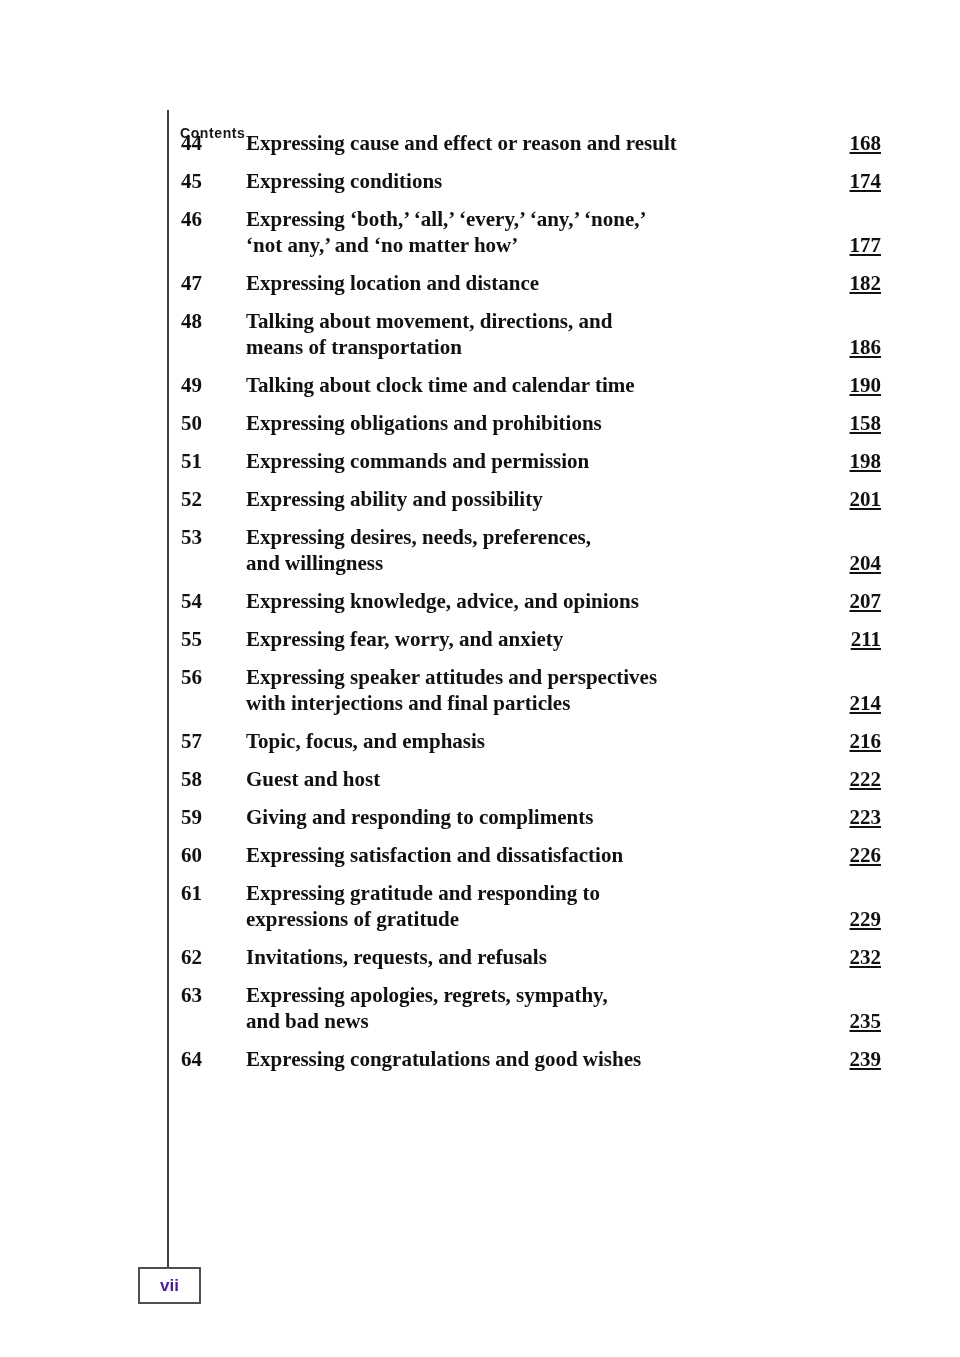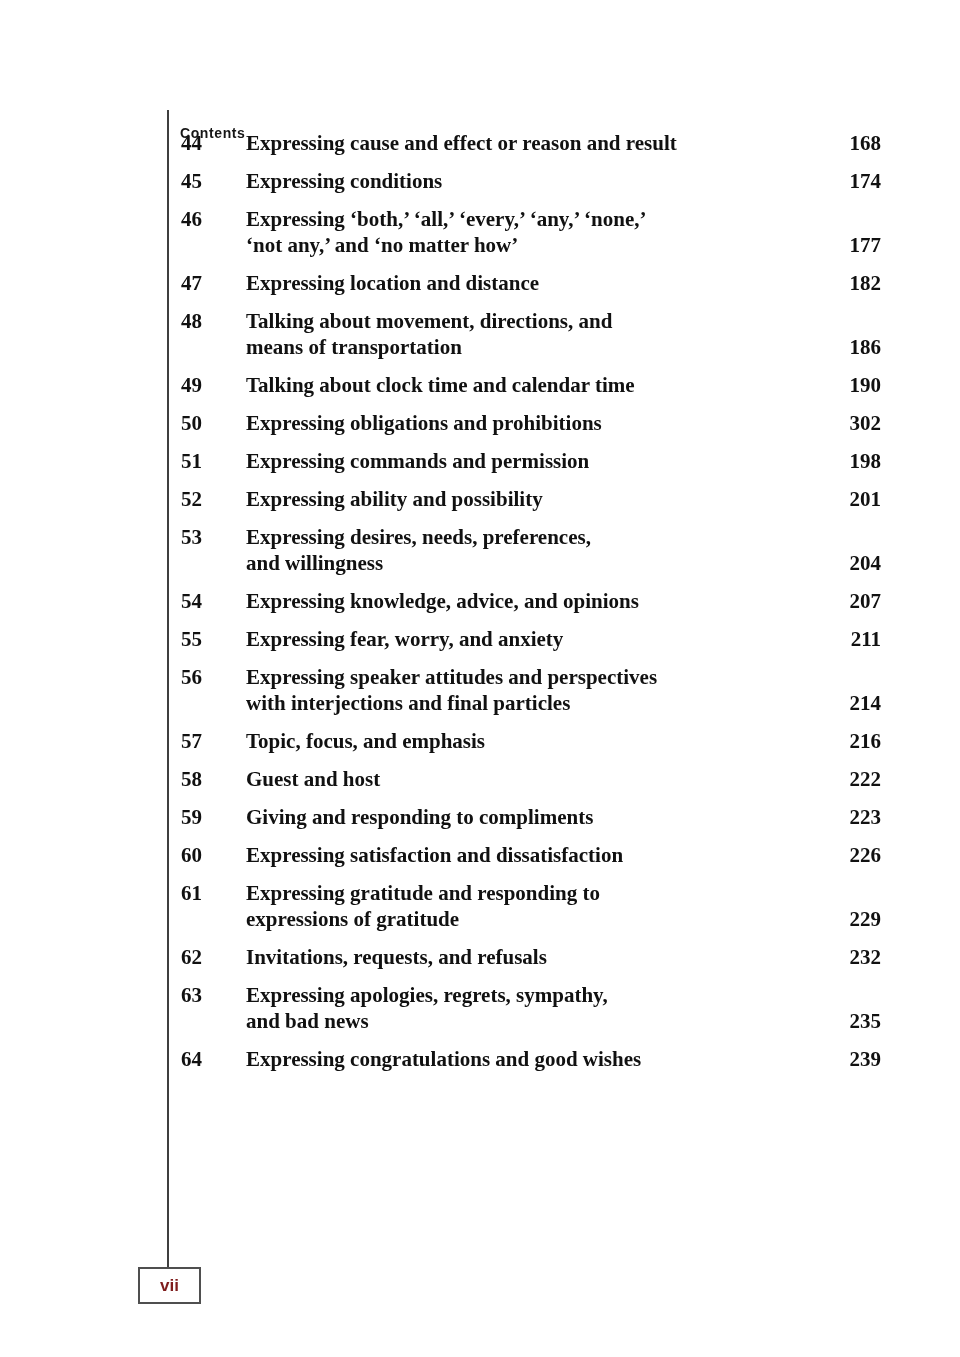--- a/index.html
+++ b/index.html
@@ -56,20 +56,21 @@
   }
   .toc-title {
     flex: 1 1 auto;
   }
   .toc-page {
     flex: 0 0 auto;
     min-width: 46px;
     text-align: right;
     align-self: flex-end;
     margin-left: 12px;
+    text-decoration: underline;
   }
   .back-matter {
     margin-top: 24px;
   }
   .back-row {
     display: flex;
     font-weight: 700;
     font-size: 21px;
     line-height: 26px;
     margin-bottom: 0;
@@ -88,21 +89,21 @@
     width: 59px;
     height: 33px;
     border: 2px solid #4f4f4f;
     background: #ffffff;
     display: flex;
     align-items: center;
     justify-content: center;
     font-family: "Liberation Sans", sans-serif;
     font-weight: 700;
     font-size: 17px;
-    color: #7f1d1d;
+    color: #4c1d95;
   }
 </style>
 </head>
 <body>
 
 <div class="running-header">Contents</div>
 
 <div class="left-rule"></div>
 
 <div class="content">
@@ -155,21 +156,21 @@
           <div>Talking about clock time and calendar time</div>
         </div>
     <div class="toc-page">190</div>
   </div>
 
   <div class="toc-row">
     <div class="toc-num">50</div>
     <div class="toc-title">
           <div>Expressing obligations and prohibitions</div>
         </div>
-    <div class="toc-page">302</div>
+    <div class="toc-page">158</div>
   </div>
 
   <div class="toc-row">
     <div class="toc-num">51</div>
     <div class="toc-title">
           <div>Expressing commands and permission</div>
         </div>
     <div class="toc-page">198</div>
   </div>
 

